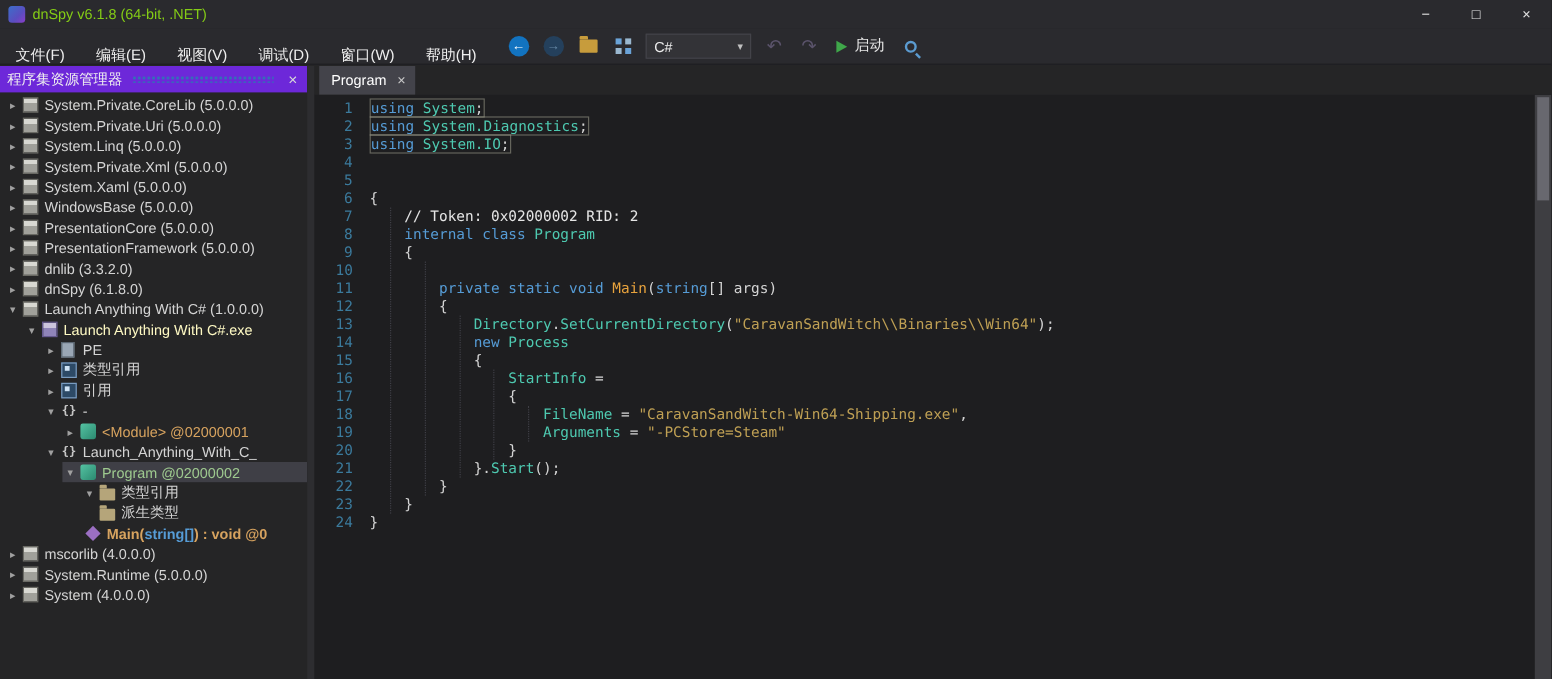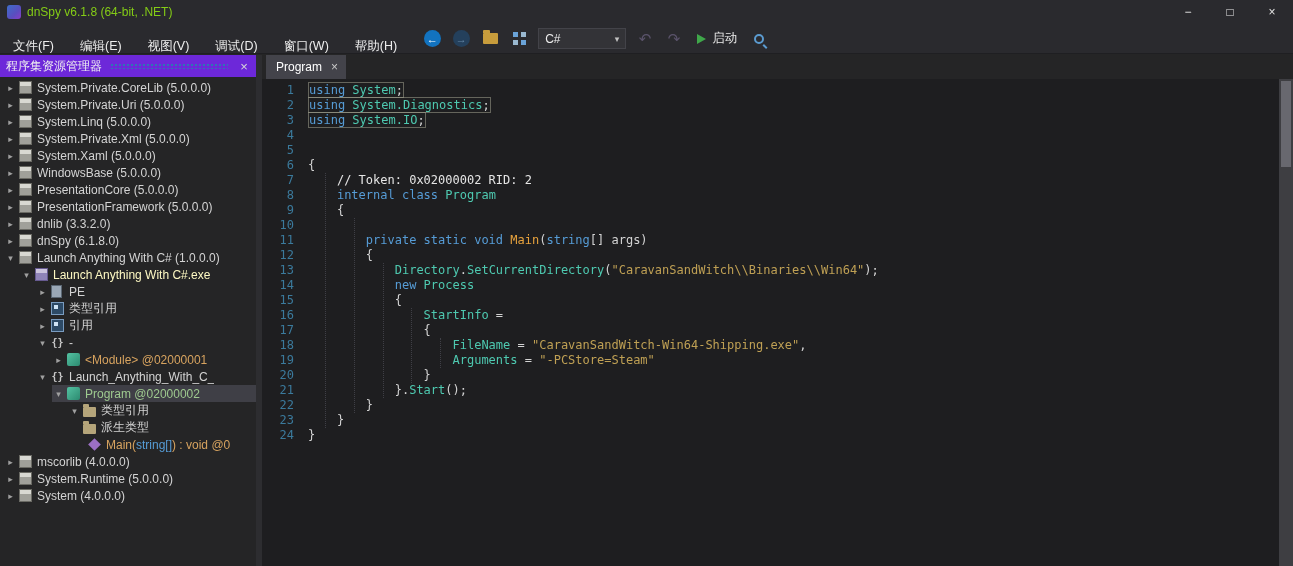--- a/index.html
+++ b/index.html
@@ -310,21 +310,21 @@
             <span class="tlabel" data-name="tree-node-label">类型引用</span>
           </div>
         </div>
         <div class="tree-row" data-name="tree-node" style="padding-left: 68px;">
           <div class="row-inner">
             <span class="arrow" data-name="expander-icon"></span>
             <span class="ticon folder" data-name="folder-icon"></span>
             <span class="tlabel" data-name="tree-node-label">派生类型</span>
           </div>
         </div>
-        <div class="tree-row" data-name="tree-node" style="padding-left: 73px;">
+        <div class="tree-row" data-name="tree-node" style="padding-left: 56px; font-weight: bold;">
           <div class="row-inner">
             <span class="arrow" data-name="expander-icon"></span>
             <span class="ticon method" data-name="method-icon"></span>
             <span class="tlabel" data-name="tree-node-label"><span style="color: rgb(215, 163, 95);">Main(</span><span style="color: rgb(86, 156, 214);">string[]</span><span style="color: rgb(215, 163, 95);">) : void @0</span></span>
           </div>
         </div>
         <div class="tree-row" data-name="tree-node" style="padding-left: 4px;">
           <div class="row-inner">
             <span class="arrow" data-name="expander-icon">▸</span>
             <span class="ticon assembly" data-name="assembly-icon"></span>

